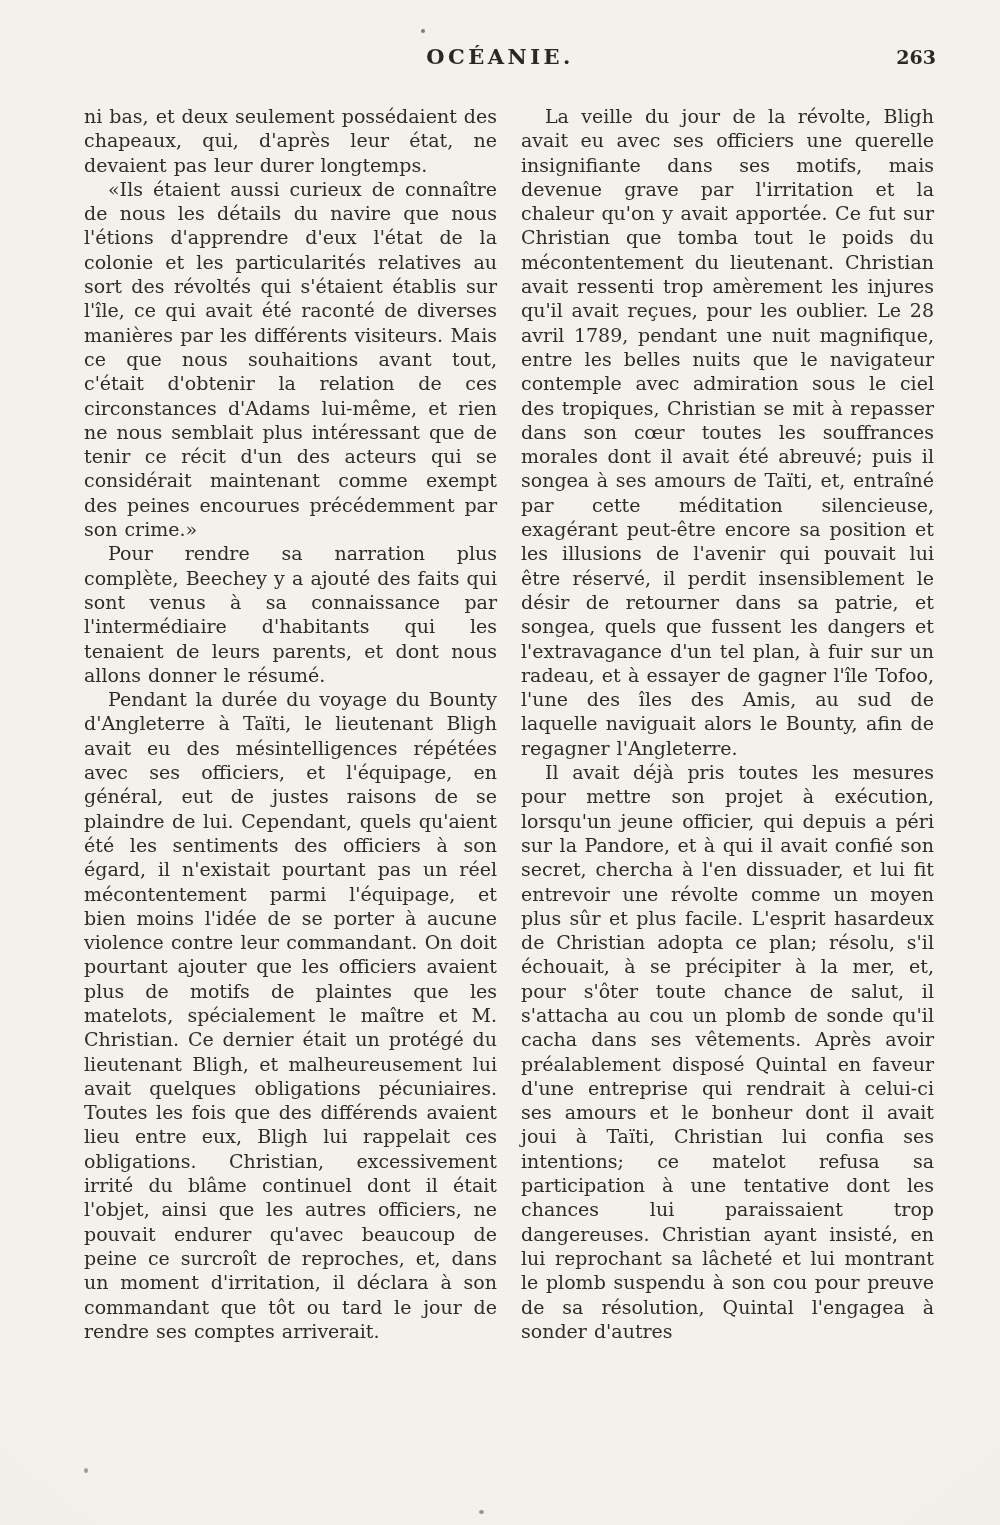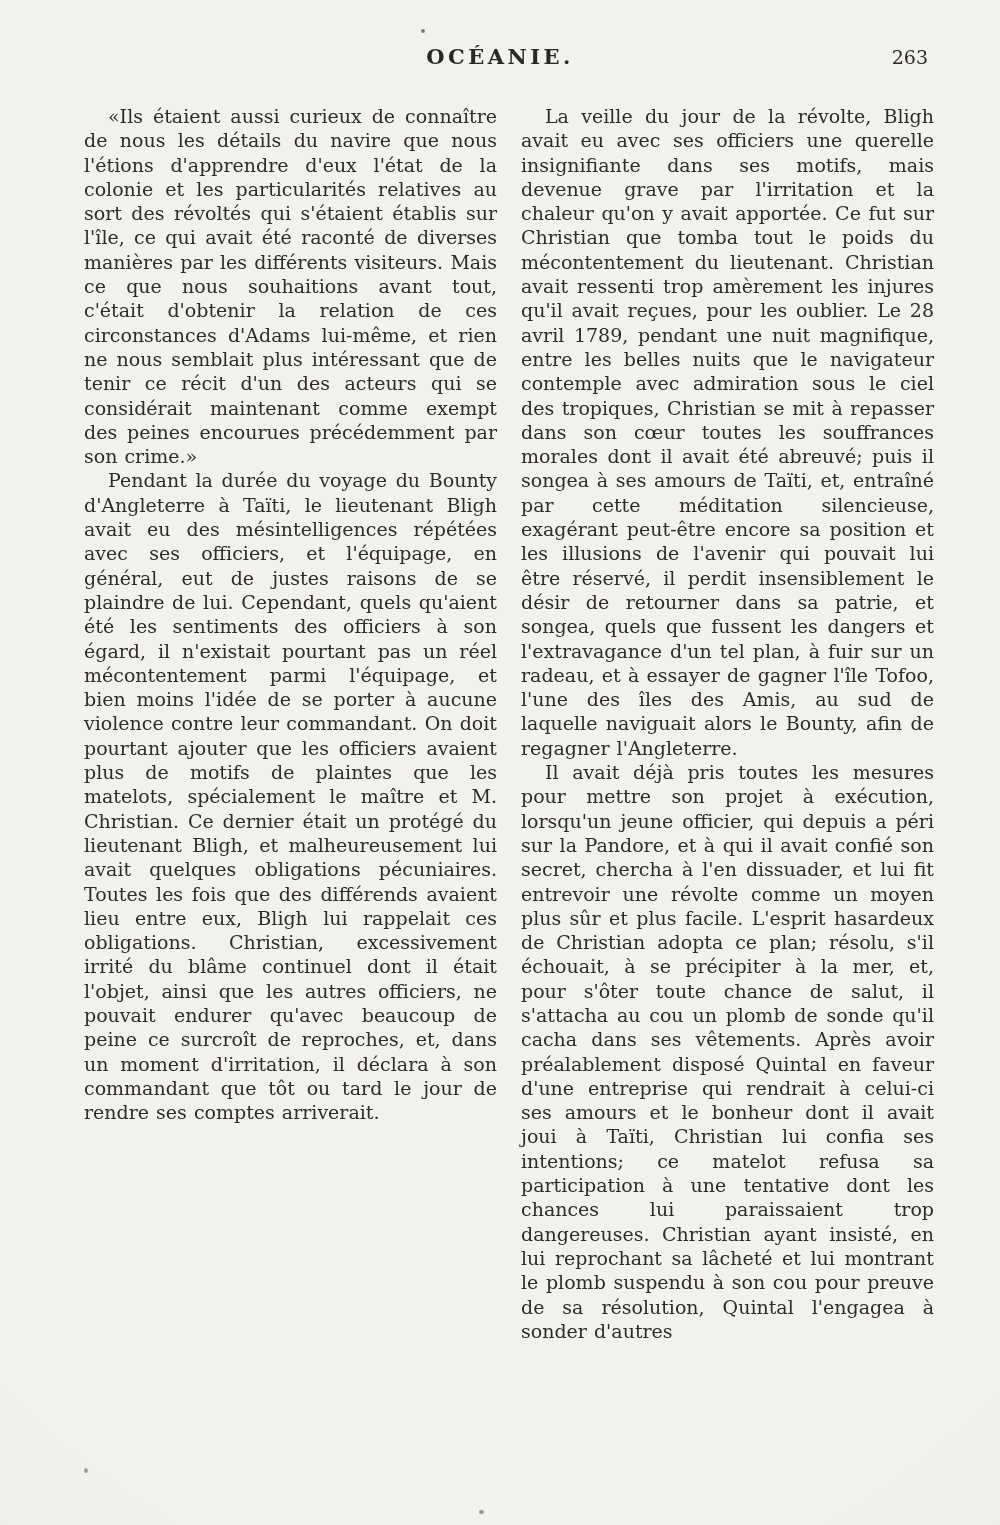--- a/index.html
+++ b/index.html
@@ -28,24 +28,24 @@
     right: 0;
     top: 44px;
     text-align: center;
     font-size: 21px;
     font-weight: 700;
     letter-spacing: 3.5px;
     color: #2a2824;
   }
   .page-number {
     position: absolute;
-    right: 72px;
+    right: 64px;
     top: 46px;
     font-size: 19px;
-    font-weight: 400;
+    font-weight: 700;
     color: #2a2824;
   }
   .columns {
     display: flex;
     gap: 24px;
     padding: 14px 66px 0 84px;
     box-sizing: border-box;
   }
   .column {
     flex: 1 1 0;
@@ -80,21 +80,23 @@
 
 <div class="page">
 
   <div class="page-header">
     <div class="page-title">OCÉANIE.</div>
     <div class="page-number">263</div>
   </div>
 
   <div class="columns">
     <div class="column">
+        <p class="para"><span>ni bas, et deux seulement possédaient des chapeaux, qui, d'après leur état, ne devaient pas leur durer longtemps.</span></p>
         <p class="para indent"><span>«Ils étaient aussi curieux de connaître de nous les détails du navire que nous l'étions d'apprendre d'eux l'état de la colonie et les particularités relatives au sort des révoltés qui s'étaient établis sur l'île, ce qui avait été raconté de diverses manières par les différents visiteurs. Mais ce que nous souhaitions avant tout, c'était d'obtenir la relation de ces circonstances d'Adams lui-même, et rien ne nous semblait plus intéressant que de tenir ce récit d'un des acteurs qui se considérait maintenant comme exempt des peines encourues précédemment par son crime.»</span></p>
+        <p class="para indent"><span>Pour rendre sa narration plus complète, Beechey y a ajouté des faits qui sont venus à sa connaissance par l'intermédiaire d'habitants qui les tenaient de leurs parents, et dont nous allons donner le résumé.</span></p>
         <p class="para indent"><span>Pendant la durée du voyage du </span><span class="italic">Bounty</span><span> d'Angleterre à Taïti, le lieutenant Bligh avait eu des mésintelligences répétées avec ses officiers, et l'équipage, en général, eut de justes raisons de se plaindre de lui. Cependant, quels qu'aient été les sentiments des officiers à son égard, il n'existait pourtant pas un réel mécontentement parmi l'équipage, et bien moins l'idée de se porter à aucune violence contre leur commandant. On doit pourtant ajouter que les officiers avaient plus de motifs de plaintes que les matelots, spécialement le maître et M. Christian. Ce dernier était un protégé du lieutenant Bligh, et malheureusement lui avait quelques obligations pécuniaires. Toutes les fois que des différends avaient lieu entre eux, Bligh lui rappelait ces obligations. Christian, excessivement irrité du blâme continuel dont il était l'objet, ainsi que les autres officiers, ne pouvait endurer qu'avec beaucoup de peine ce surcroît de reproches, et, dans un moment d'irritation, il déclara à son commandant que tôt ou tard le jour de rendre ses comptes arriverait.</span></p>
       </div>
     <div class="column">
         <p class="para indent"><span>La veille du jour de la révolte, Bligh avait eu avec ses officiers une querelle insignifiante dans ses motifs, mais devenue grave par l'irritation et la chaleur qu'on y avait apportée. Ce fut sur Christian que tomba tout le poids du mécontentement du lieutenant. Christian avait ressenti trop amèrement les injures qu'il avait reçues, pour les oublier. Le 28 avril 1789, pendant une nuit magnifique, entre les belles nuits que le navigateur contemple avec admiration sous le ciel des tropiques, Christian se mit à repasser dans son cœur toutes les souffrances morales dont il avait été abreuvé; puis il songea à ses amours de Taïti, et, entraîné par cette méditation silencieuse, exagérant peut-être encore sa position et les illusions de l'avenir qui pouvait lui être réservé, il perdit insensiblement le désir de retourner dans sa patrie, et songea, quels que fussent les dangers et l'extravagance d'un tel plan, à fuir sur un radeau, et à essayer de gagner l'île Tofoo, l'une des îles des Amis, au sud de laquelle naviguait alors le </span><span class="italic">Bounty,</span><span> afin de regagner l'Angleterre.</span></p>
         <p class="para indent"><span>Il avait déjà pris toutes les mesures pour mettre son projet à exécution, lorsqu'un jeune officier, qui depuis a péri sur la </span><span class="italic">Pandore</span><span>, et à qui il avait confié son secret, chercha à l'en dissuader, et lui fit entrevoir une révolte comme un moyen plus sûr et plus facile. L'esprit hasardeux de Christian adopta ce plan; résolu, s'il échouait, à se précipiter à la mer, et, pour s'ôter toute chance de salut, il s'attacha au cou un plomb de sonde qu'il cacha dans ses vêtements. Après avoir préalablement disposé Quintal en faveur d'une entreprise qui rendrait à celui-ci ses amours et le bonheur dont il avait joui à Taïti, Christian lui confia ses intentions; ce matelot refusa sa participation à une tentative dont les chances lui paraissaient trop dangereuses. Christian ayant insisté, en lui reprochant sa lâcheté et lui montrant le plomb suspendu à son cou pour preuve de sa résolution, Quintal l'engagea à sonder d'autres</span></p>
       </div>
   </div>
 
   <div class="speck speck-1"></div>
   <div class="speck speck-2"></div>

